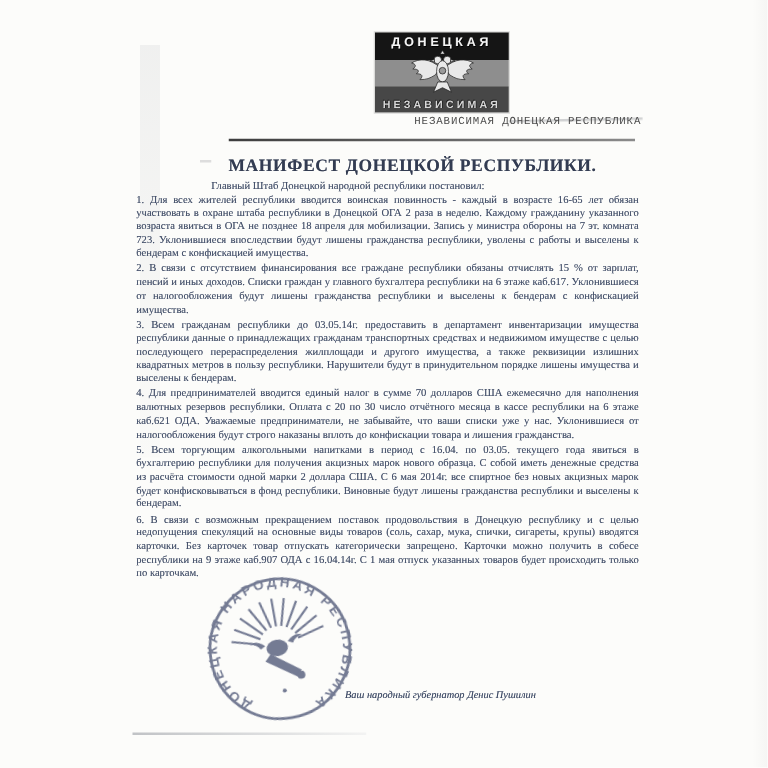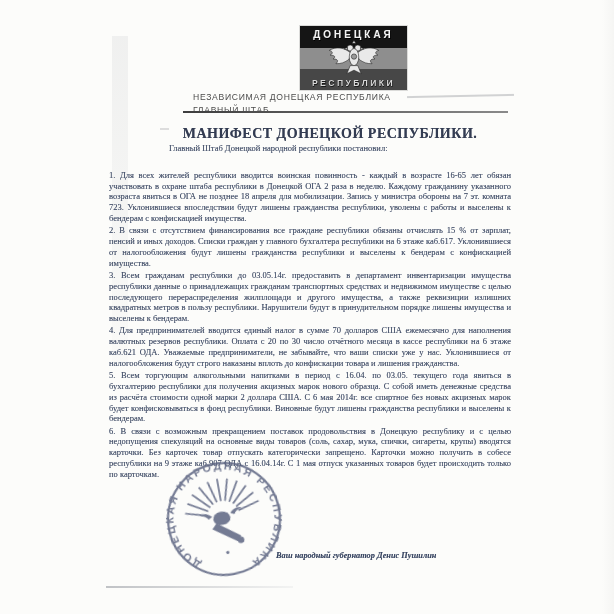--- a/index.html
+++ b/index.html
@@ -38,22 +38,22 @@
   }
   .flag-subtitle{
     position:absolute;bottom:2px;left:0;width:100%;text-align:center;
     color:#d9d9d9;font-weight:bold;font-size:8.5px;letter-spacing:2.5px;
     text-shadow:0.6px 0.6px 0 #1a1a1a, -0.4px -0.4px 0 #1a1a1a;
   }
   .flag-eagle{position:absolute;left:50%;top:13px;transform:translateX(-50%);}
 
   
   .org-header{
-    position:absolute;left:193px;top:92px;width:320px;text-align:left;
-    font-family:Liberation Sans, sans-serif;color:#4c4c4c;
+    position:absolute;left:193px;top:92px;width:320px;text-align:right;
+    font-family:Liberation Mono, monospace;color:#4c4c4c;
   }
   .org-line1{font-size:8.6px;letter-spacing:0.7px;}
   .org-line2{font-size:8.6px;letter-spacing:0.7px;margin-top:2.5px;}
   .header-rule{
     position:absolute;left:183px;top:111px;width:325px;height:2px;
     background:linear-gradient(90deg,#3d3d3d,#8a8a8a);
   }
 
   
   .doc-title{
@@ -61,35 +61,35 @@
     transform:translateX(20px);
     font-weight:bold;font-size:14px;letter-spacing:0.5px;color:#333c52;
     text-shadow:0 0 0.5px rgba(51,60,82,0.6);
   }
   .manifest-body{
     position:absolute;left:109px;top:143px;width:402px;
     color:#44506a;font-size:8.5px;line-height:10.8px;
     text-shadow:0 0 0.5px rgba(68,80,106,0.55);
   }
   .manifest-body p{margin:0 0 1.5px;text-align:justify;}
-  .manifest-body p.intro{text-indent:60px;margin-bottom:16px;text-align:left;}
+  .manifest-body p.intro{text-indent:60px;margin-bottom:0;text-align:left;}
 
   
   .stamp{
     position:absolute;left:163px;top:458px;width:122px;height:122px;
     transform:rotate(-10deg);opacity:0.85;filter:blur(0.3px);
   }
   .stamp text{
     font-family:"Liberation Sans", sans-serif;font-weight:bold;
     font-size:10.5px;letter-spacing:2.2px;
   }
 
   .signature{
     position:absolute;left:276px;top:551px;width:170px;
-    font-style:italic;font-weight:bold;font-size:8.3px;color:#3a4763;
+    font-style:italic;font-weight:normal;font-size:8.3px;color:#3a4763;
     text-shadow:0 0 0.4px rgba(58,71,99,0.5);
   }
 </style>
 </head>
 <body>
 
 <div class="page">
 
   <div class="streak-left"></div>
   <div class="edge-right"></div>
@@ -111,26 +111,25 @@
           <circle cx="34" cy="9.5" r="3.2"></circle>
           <path d="M23.2 9 L19.5 10.2 L23.2 11.2 Z"></path>
           <path d="M36.8 9 L40.5 10.2 L36.8 11.2 Z"></path>
           <path d="M28 4.5 L30 1.5 L32 4.5 Z"></path>
           <ellipse cx="30" cy="19" rx="5" ry="9"></ellipse>
           <path d="M26 28 L34 28 L37.5 36.5 L30 32.8 L22.5 36.5 Z"></path>
           <circle cx="30" cy="18.5" r="2.8" fill="#9a9a9a"></circle>
         </g>
       </svg>
     </span>
-    <div class="flag-subtitle">РЕСПУБЛИКИ</div>
+    <div class="flag-subtitle">НЕЗАВИСИМАЯ</div>
   </div>
 
   <div class="org-header">
     <div class="org-line1">НЕЗАВИСИМАЯ ДОНЕЦКАЯ РЕСПУБЛИКА</div>
-    <div class="org-line2">ГЛАВНЫЙ ШТАБ</div>
   </div>
   <div class="header-rule"></div>
 
   <div class="doc-title">МАНИФЕСТ ДОНЕЦКОЙ РЕСПУБЛИКИ.</div>
 
   <div class="manifest-body">
     <p class="intro">Главный Штаб Донецкой народной республики постановил:</p>
     <p>1. Для всех жителей республики вводится воинская повинность - каждый в возрасте 16-65 лет обязан участвовать в охране штаба республики в Донецкой ОГА 2 раза в неделю. Каждому гражданину указанного возраста явиться в ОГА не позднее 18 апреля для мобилизации. Запись у министра обороны на 7 эт. комната 723. Уклонившиеся впоследствии будут лишены гражданства республики, уволены с работы и выселены к бендерам с конфискацией имущества.</p>
     <p>2. В связи с отсутствием финансирования все граждане республики обязаны отчислять 15 % от зарплат, пенсий и иных доходов. Списки граждан у главного бухгалтера республики на 6 этаже каб.617. Уклонившиеся от налогообложения будут лишены гражданства республики и выселены к бендерам с конфискацией имущества.</p>
     <p>3. Всем гражданам республики до 03.05.14г. предоставить в департамент инвентаризации имущества республики данные о принадлежащих гражданам транспортных средствах и недвижимом имуществе с целью последующего перераспределения жилплощади и другого имущества, а также реквизиции излишних квадратных метров в пользу республики. Нарушители будут в принудительном порядке лишены имущества и выселены к бендерам.</p>

